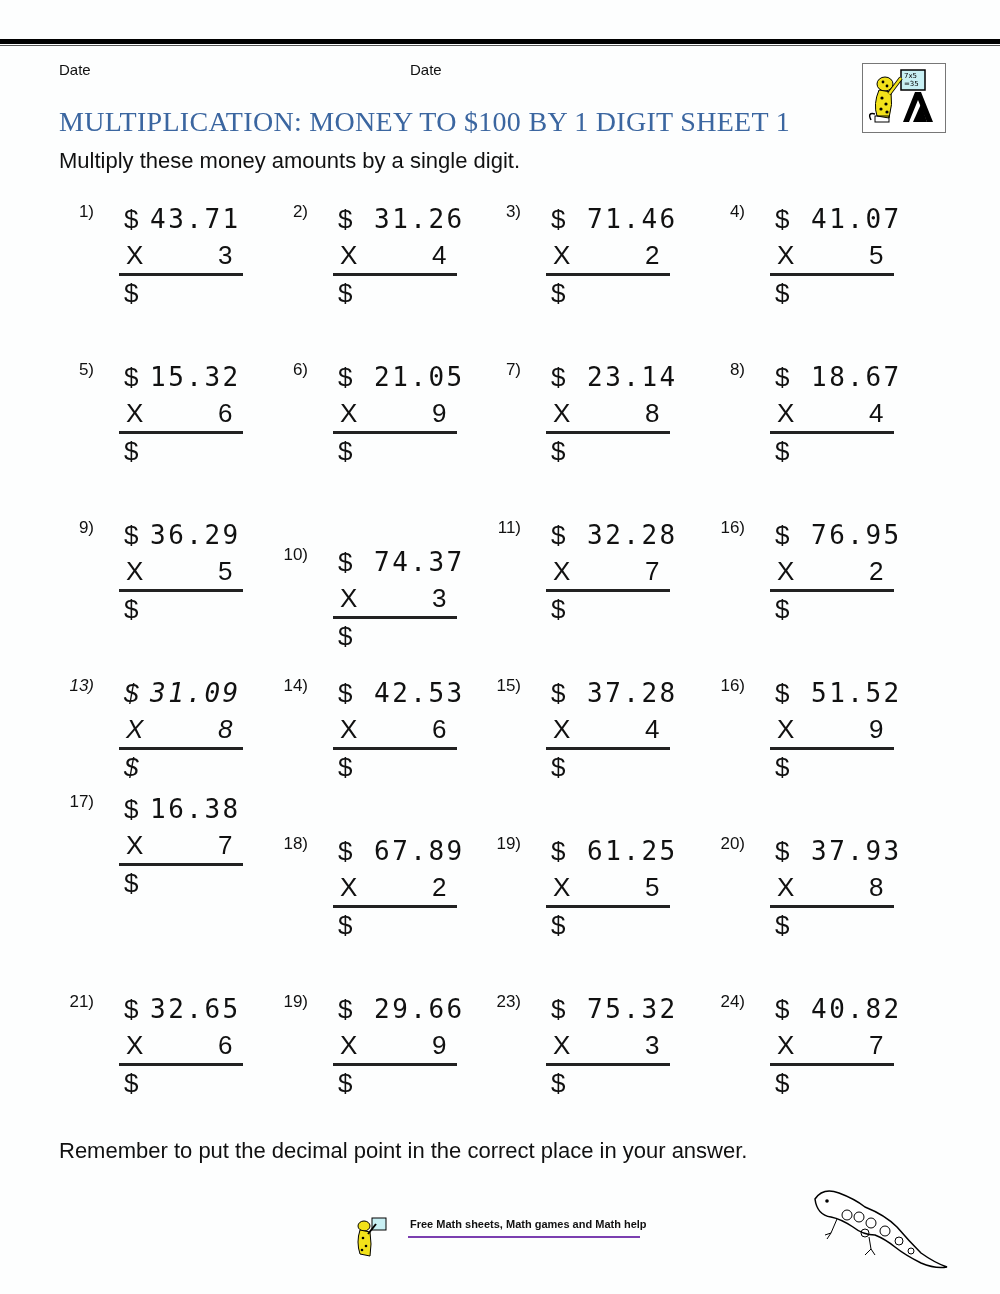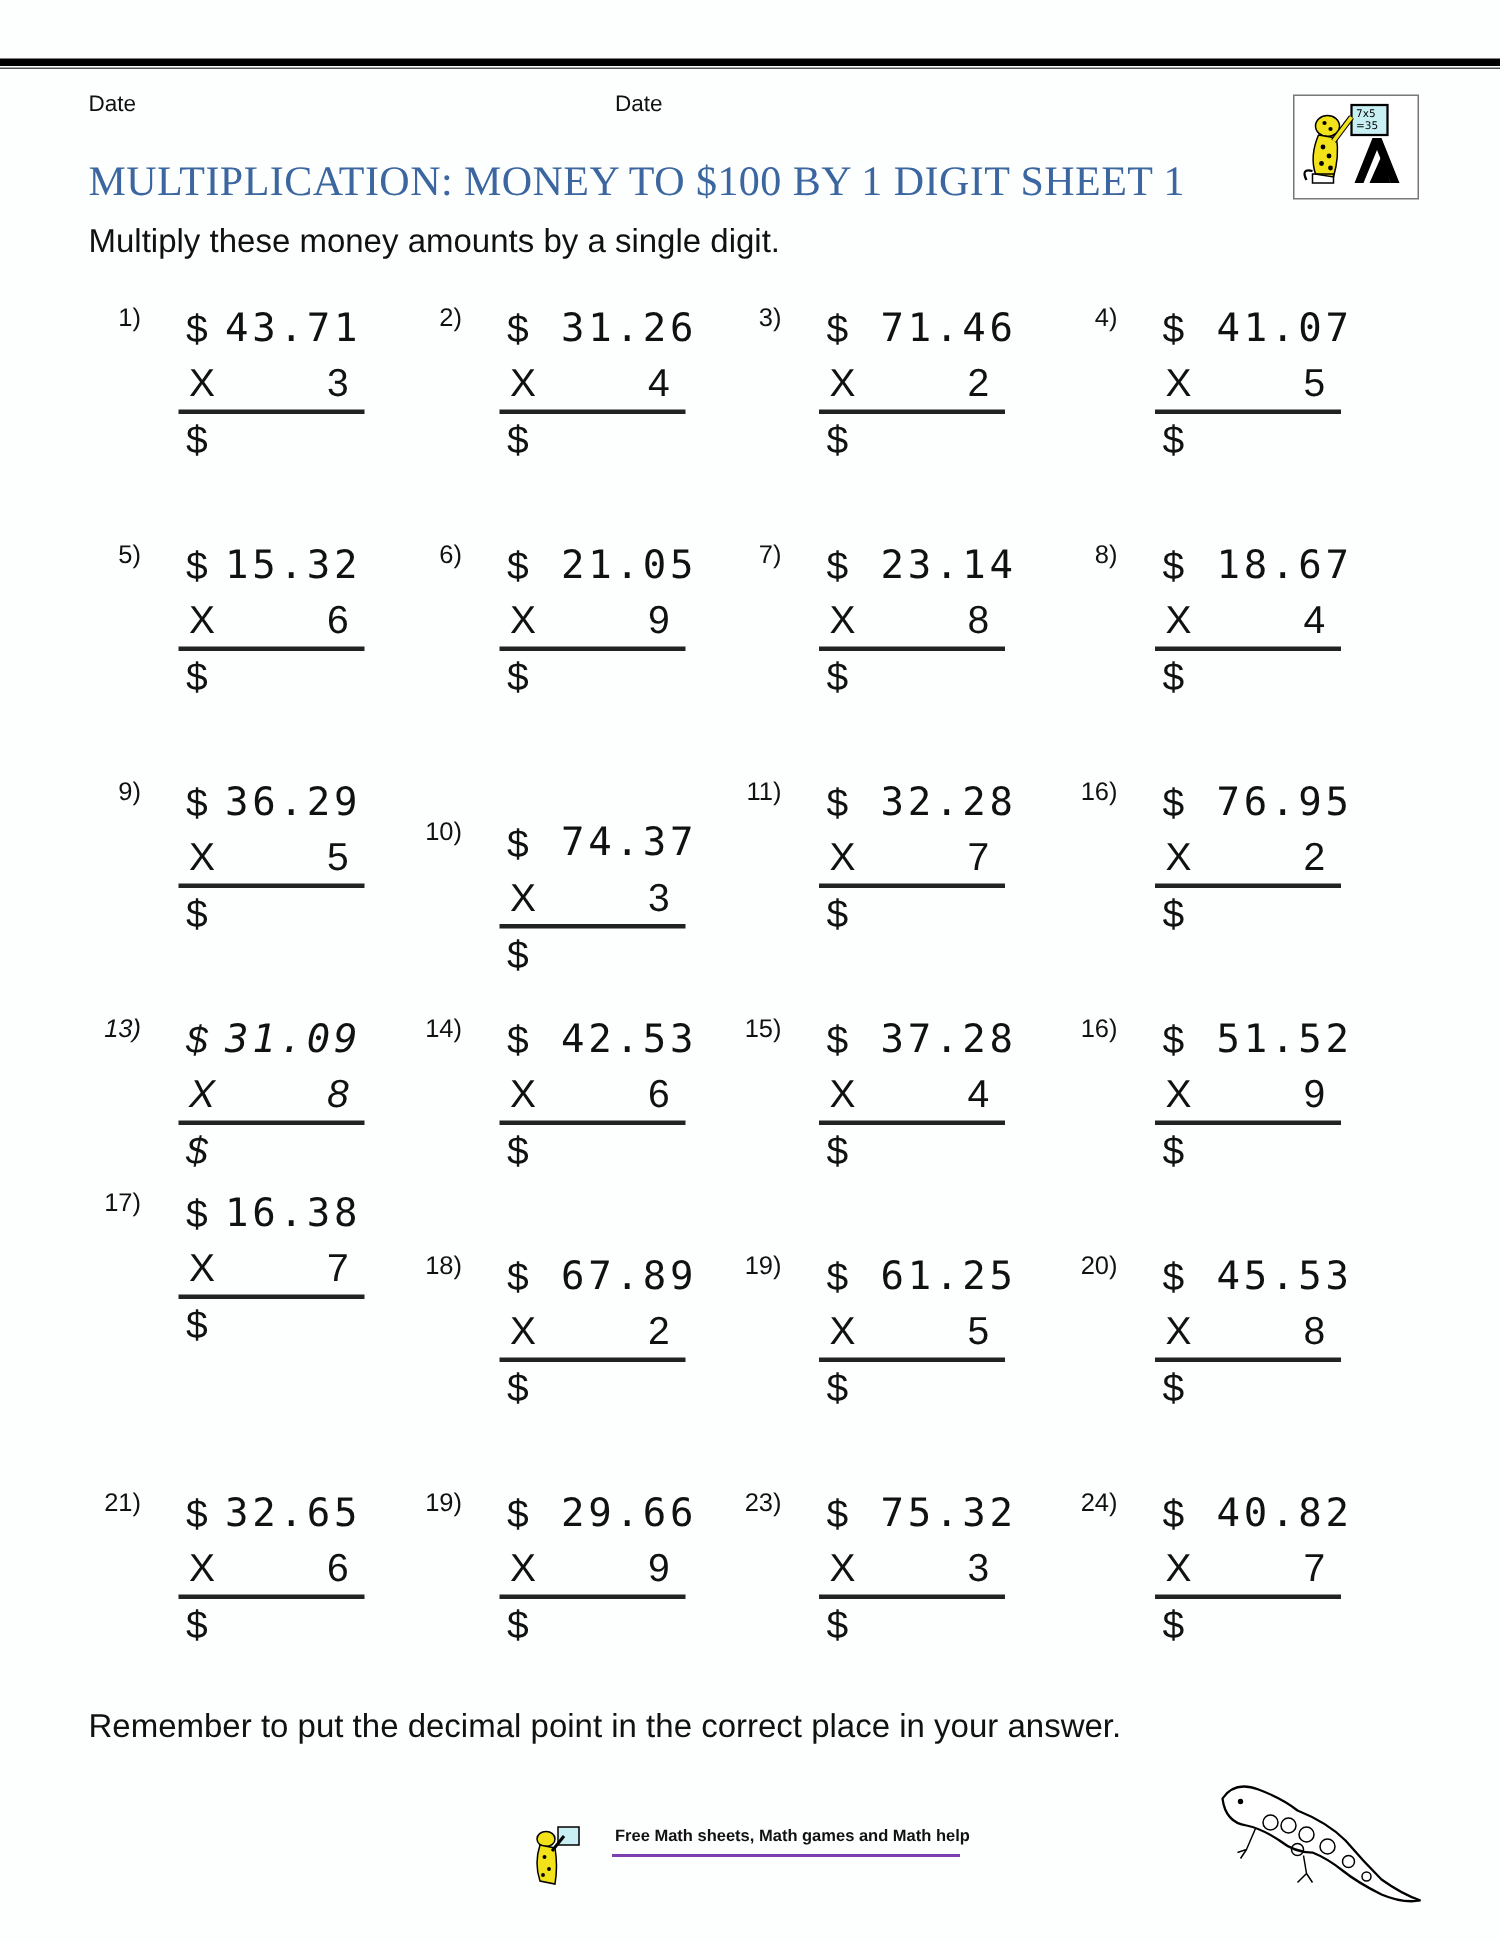--- a/index.html
+++ b/index.html
@@ -230,21 +230,21 @@
       <span class="pdollar" style="left:62px">$</span>
       <span class="pamount" style="left:98px">61.25</span>
       <span class="px" style="left:64px">X</span>
       <span class="pdigit" style="left:156px">5</span>
       <div class="pline" style="left:57px;width:124px"></div>
       <span class="pans" style="left:62px">$</span>
     </div>
     <div class="problem" style="left: 713px; top: 834px;">
       <span class="pnum" style="left:-8px">20)</span>
       <span class="pdollar" style="left:62px">$</span>
-      <span class="pamount" style="left:98px">45.53</span>
+      <span class="pamount" style="left:98px">37.93</span>
       <span class="px" style="left:64px">X</span>
       <span class="pdigit" style="left:156px">8</span>
       <div class="pline" style="left:57px;width:124px"></div>
       <span class="pans" style="left:62px">$</span>
     </div>
     <div class="problem" style="left: 62px; top: 992px;">
       <span class="pnum" style="left:-8px">21)</span>
       <span class="pdollar" style="left:62px">$</span>
       <span class="pamount" style="left:88px">32.65</span>
       <span class="px" style="left:64px">X</span>

